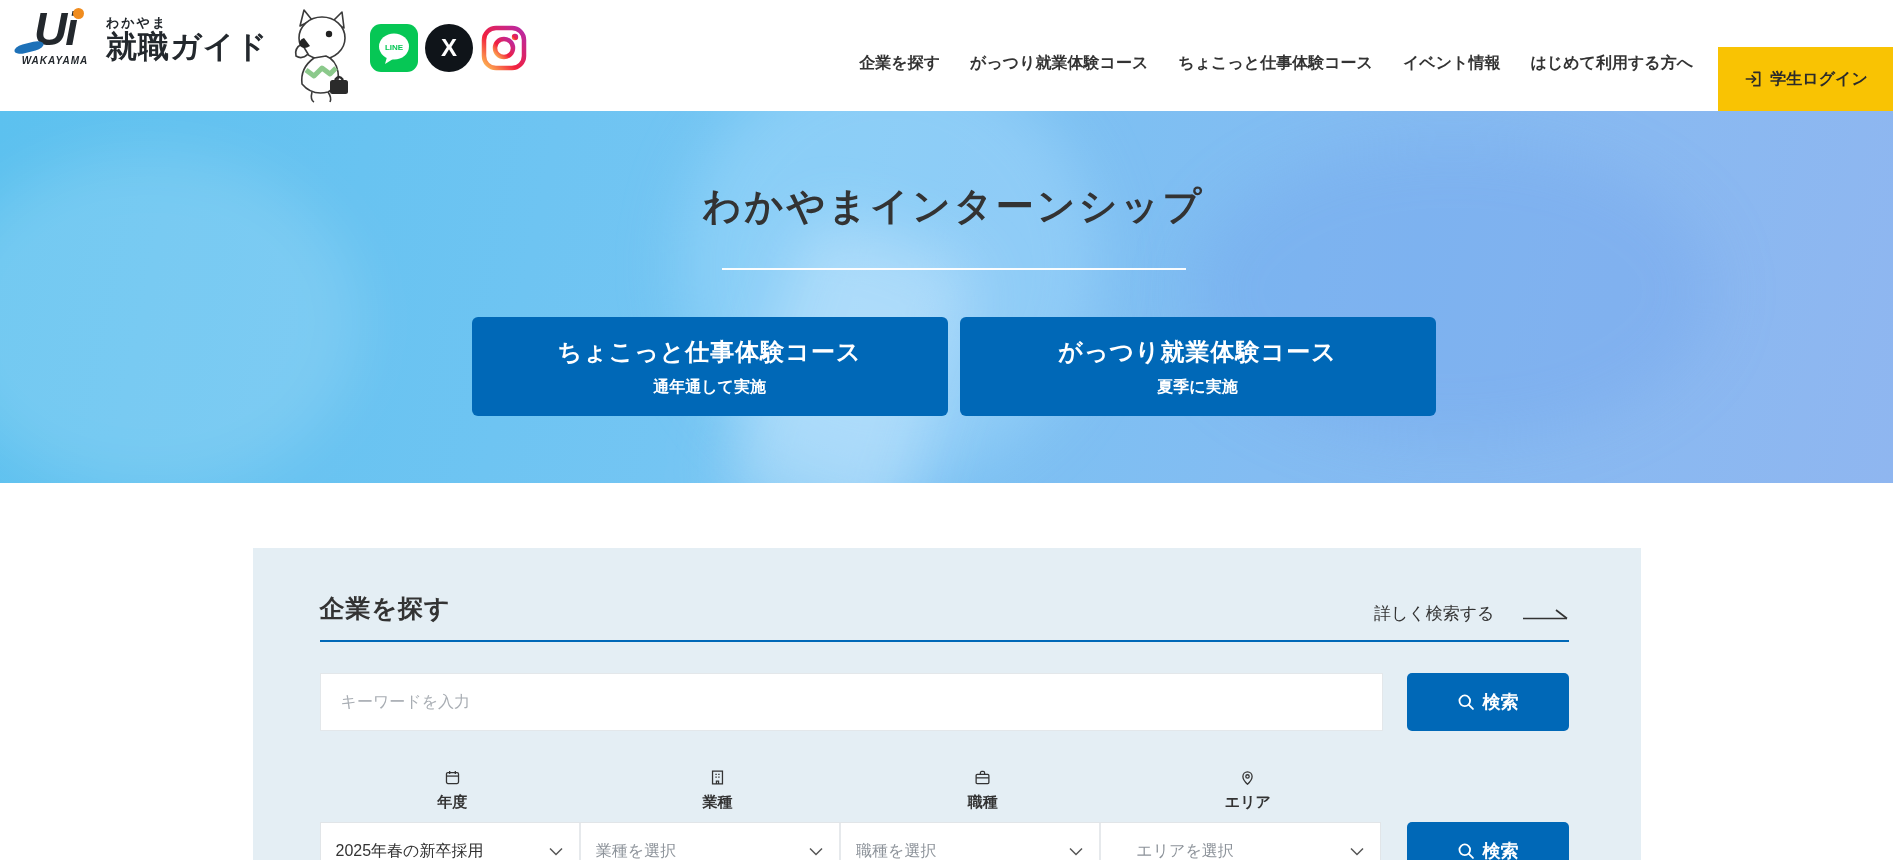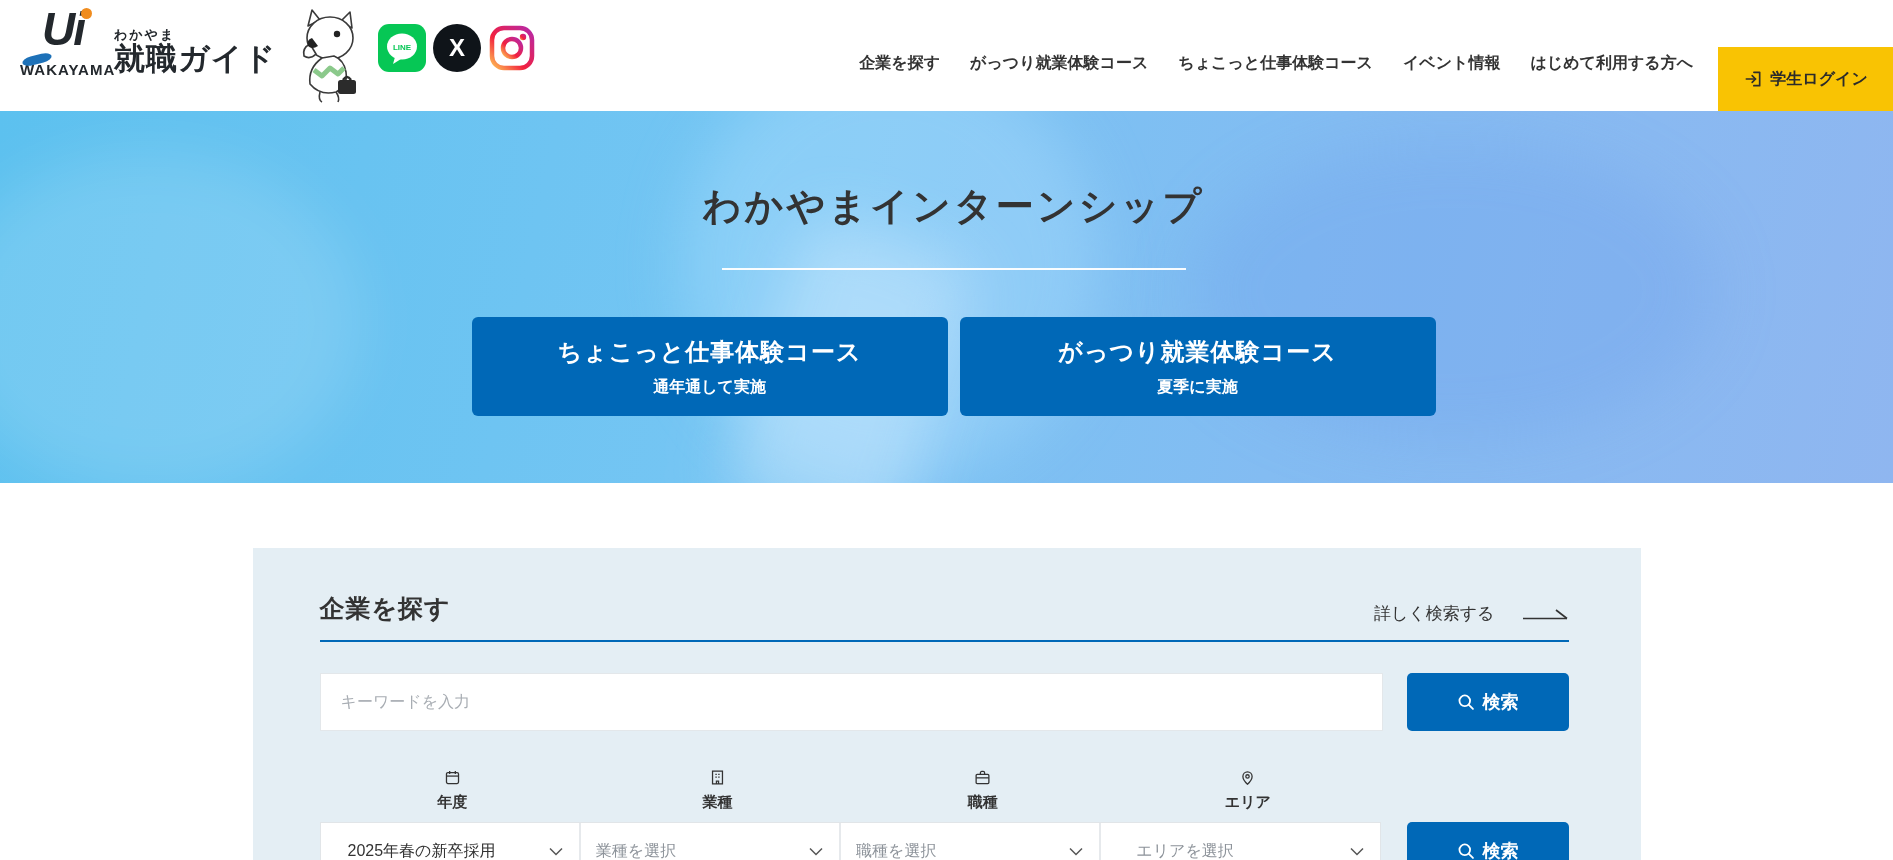--- a/index.html
+++ b/index.html
@@ -1,33 +1,33 @@
 <!DOCTYPE html>
 <html lang="ja"><head>
 <meta charset="utf-8">
 <style>
   * { margin:0; padding:0; box-sizing:border-box; }
   html,body { width:1893px; height:860px; overflow:hidden;
     font-family:"Liberation Sans","DejaVu Sans",sans-serif; background:#fff; color:#333; }
 
   
   .header { position:relative; width:100%; height:111px; background:#fff; z-index:5; }
-  .header-left { position:absolute; left:20px; top:6px; display:flex; align-items:flex-start; }
+  .header-left { position:absolute; left:12px; top:6px; display:flex; align-items:flex-start; }
 
   .logo { display:flex; flex-direction:column; cursor:pointer; }
   .logo-top { display:flex; align-items:flex-end; gap:8px; }
   .brand-mark { position:relative; width:86px; text-align:center; }
   .brand-ui { font-size:46px; font-weight:800; font-style:italic; letter-spacing:-2px;
     color:#23282d; line-height:1.0; display:inline-block; }
   .brand-dot { position:absolute; top:2px; right:14px; width:11px; height:11px;
     border-radius:50%; background:#f08c1e; }
   .brand-swoosh { position:absolute; left:2px; bottom:14px; width:30px; height:9px;
     border-radius:50% / 80%; background:#1d71b8; transform:rotate(-14deg); }
-  .brand-sub { font-size:15px; font-weight:800; letter-spacing:1px;
-    color:#23282d; margin-top:9px; }
+  .brand-sub { font-size:10px; font-weight:800; font-style:italic; letter-spacing:1px;
+    color:#23282d; margin-top:3px; }
   .logo-text { display:flex; flex-direction:column; line-height:1.1; padding-bottom:2px; }
   .logo-kana { font-size:13px; font-weight:700; color:#23282d; letter-spacing:2px; }
   .logo-title { font-size:31px; font-weight:800; color:#23282d; letter-spacing:1px; }
   .logo-badge { margin-top:5px; width:240px; height:28px; background:#2b9fb4;
     border-radius:6px; color:#fff; font-size:14px; font-weight:700; letter-spacing:8px;
     display:flex; align-items:center; justify-content:center; }
 
   .mascot { margin-left:14px; margin-top:2px; }
 
   .social { display:flex; align-items:center; gap:7px; margin-left:16px; margin-top:18px; }
@@ -84,21 +84,21 @@
   .filter-area { width:1061px; }
   .filter-labels { display:grid; grid-template-columns:repeat(4,1fr); margin-bottom:10px; }
   .filter-label { display:flex; align-items:center; gap:7px; font-size:15px; font-weight:700;
     color:#333;flex-direction:column; }
   .filter-selects { display:flex; background:#fff; border:1px solid #e1e5e8; }
   .filter-select { flex:1; height:56px; display:flex; align-items:center;
     justify-content:space-between; padding:0 16px 0 15px; cursor:pointer;
     border-right:2px solid #e6e9ec; background:#fff; }
   .filter-select:last-child { border-right:none;margin-left:20px; }
   .select-value { font-size:16px; color:#8d939a; }
-  .filter-select.selected .select-value { color:#333;margin-left:12px; }
+  .filter-select.selected .select-value { color:#333; }
   .filter-search { margin-left:auto; }
 
   .icon-block { display:inline-flex; align-items:center; justify-content:center; }
 </style>
 </head>
 <body>
 
 <header class="header">
   <div class="header-left">
     <div class="logo">

